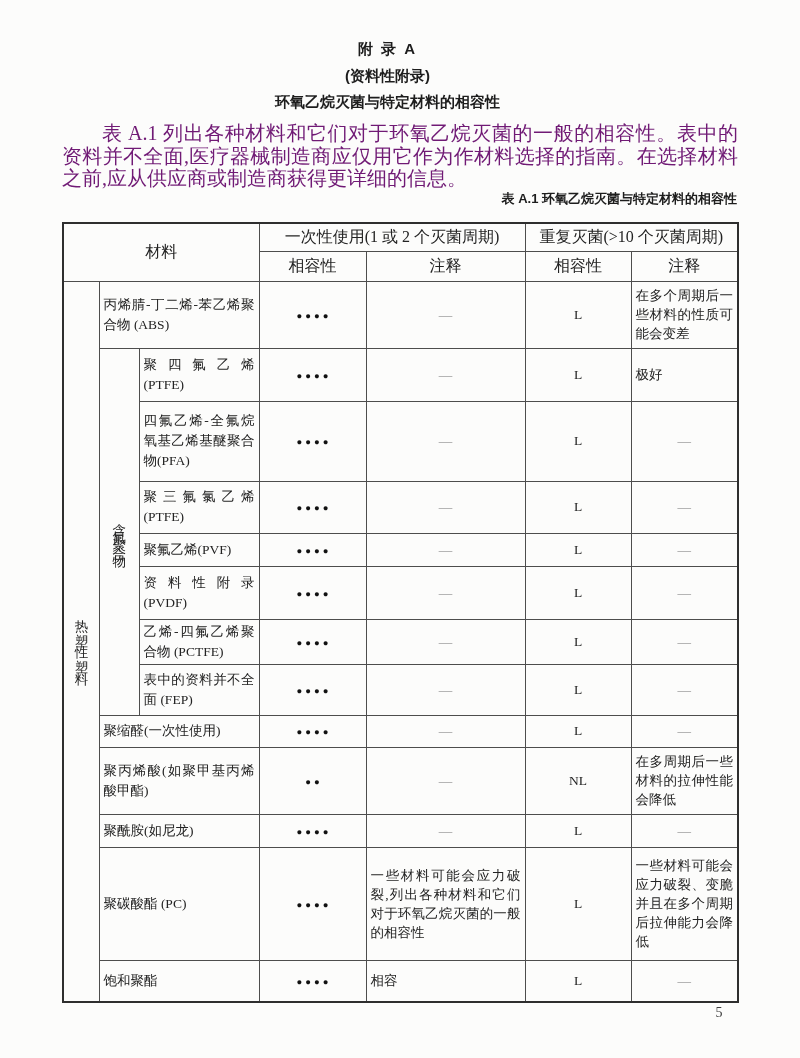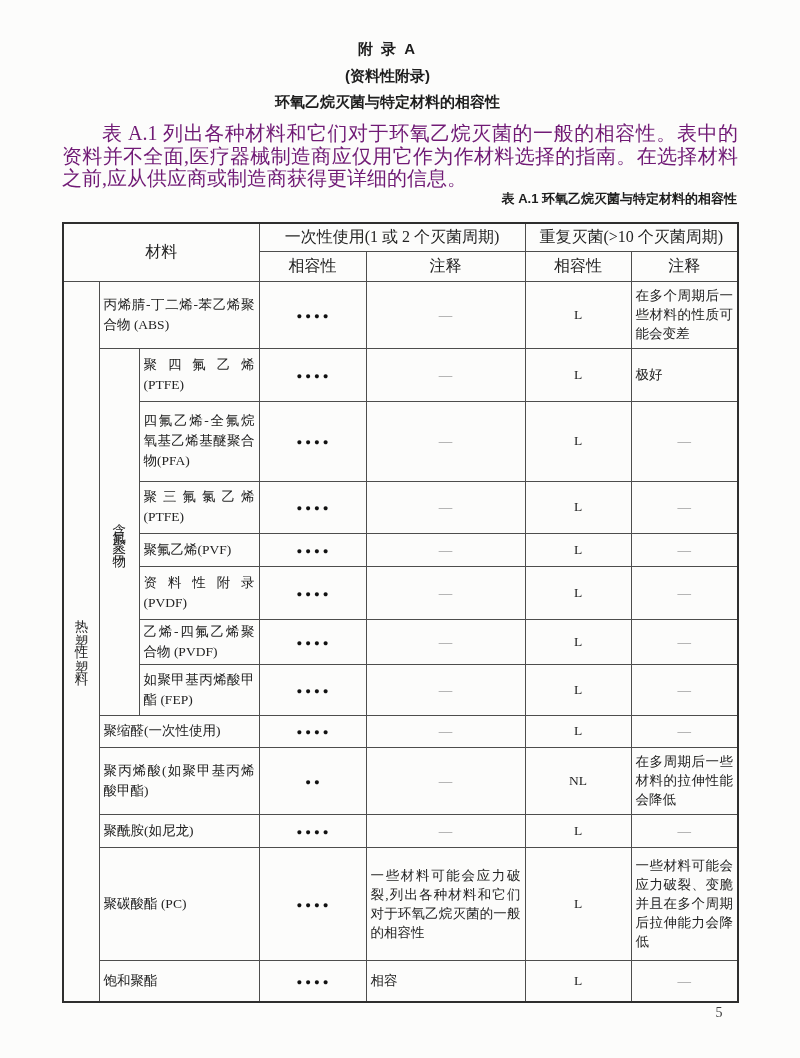--- a/index.html
+++ b/index.html
@@ -160,29 +160,29 @@
 
     <tr style="height:53px">
       <td class="material">资料性附录 (PVDF)</td>
       <td class="center"><span class="dots">●●●●</span></td>
       <td class="center muted">—</td>
       <td class="center">L</td>
       <td class="center muted">—</td>
     </tr>
 
     <tr style="height:44px">
-      <td class="material">乙烯-四氟乙烯聚合物 (PVDF)</td>
+      <td class="material">乙烯-四氟乙烯聚合物 (PCTFE)</td>
       <td class="center"><span class="dots">●●●●</span></td>
       <td class="center muted">—</td>
       <td class="center">L</td>
       <td class="center muted">—</td>
     </tr>
 
     <tr style="height:51px">
-      <td class="material">如聚甲基丙烯酸甲酯 (FEP)</td>
+      <td class="material">表中的资料并不全面 (FEP)</td>
       <td class="center"><span class="dots">●●●●</span></td>
       <td class="center muted">—</td>
       <td class="center">L</td>
       <td class="center muted">—</td>
     </tr>
 
     <tr style="height:32px">
       <td class="material" colspan="2">聚缩醛(一次性使用)</td>
       <td class="center"><span class="dots">●●●●</span></td>
       <td class="center muted">—</td>

